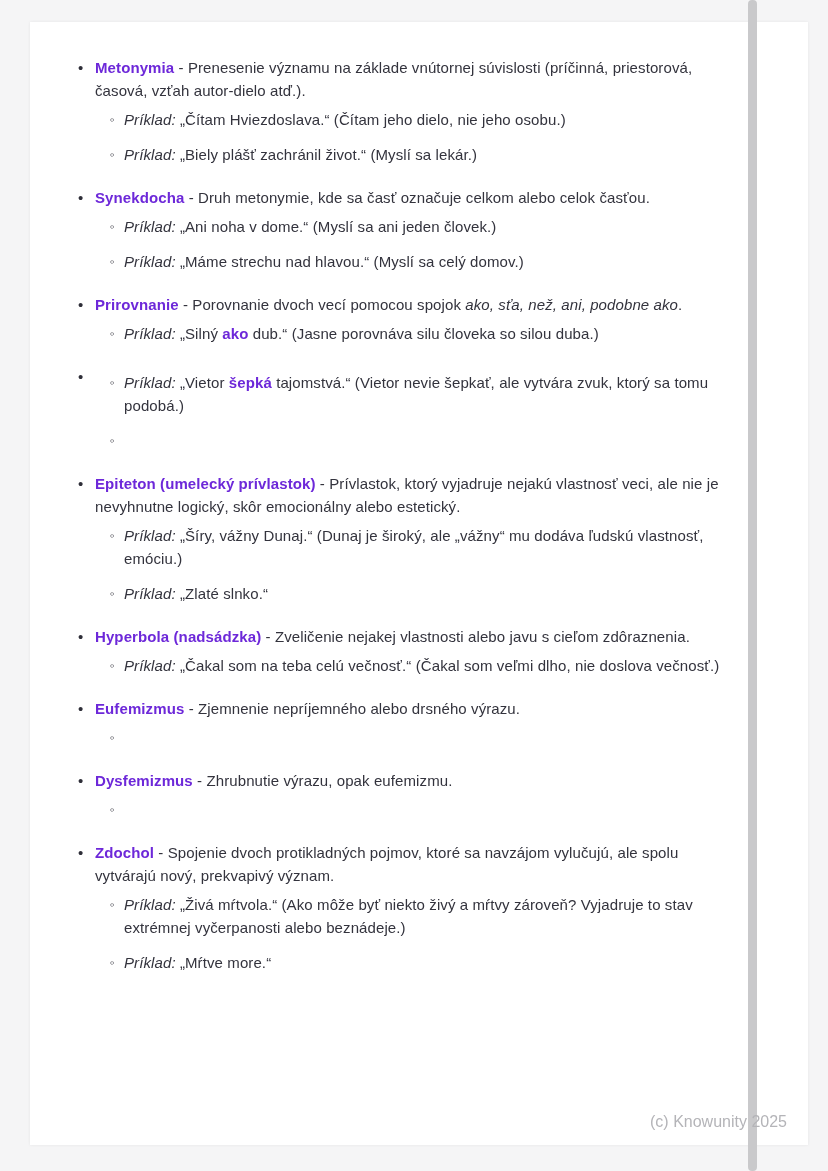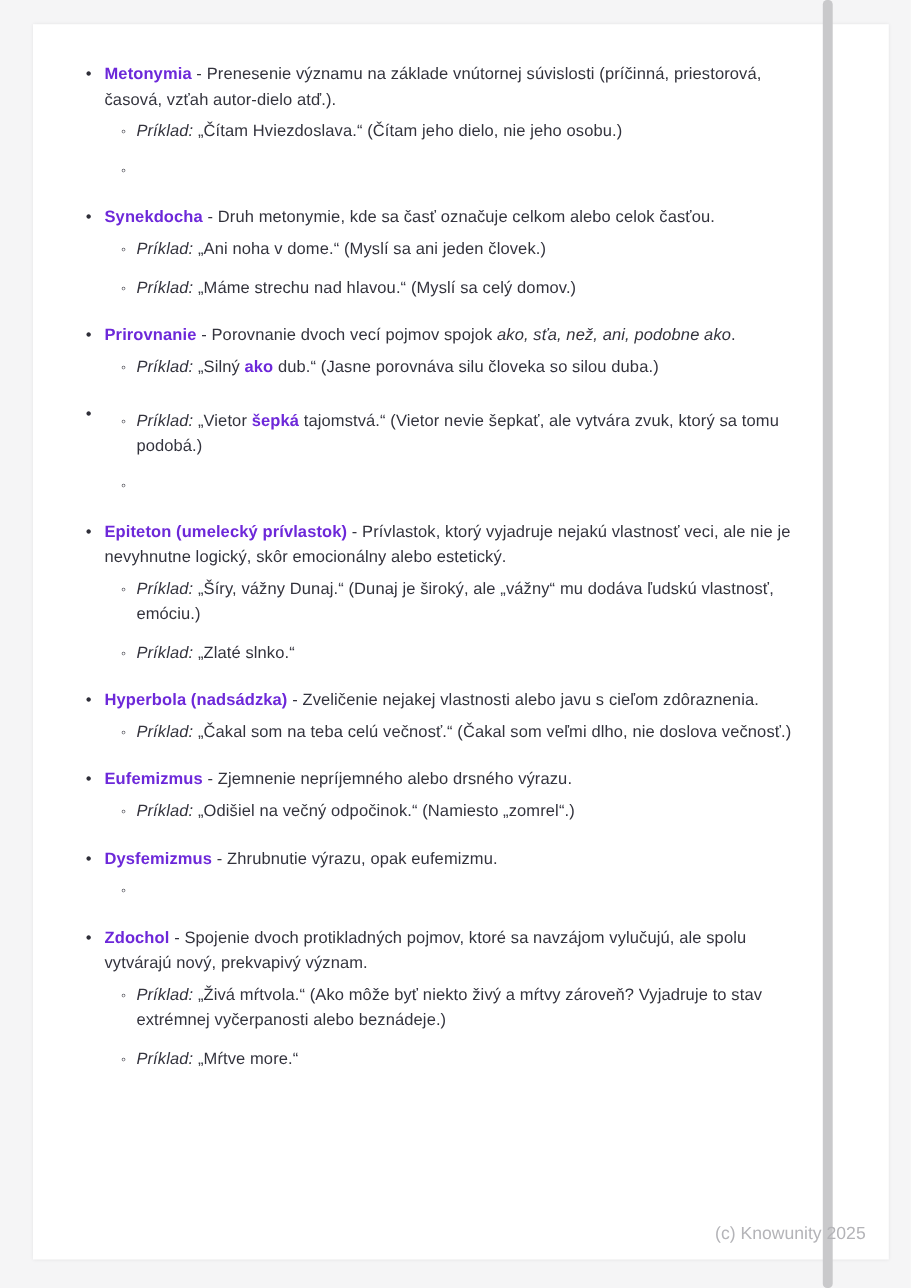--- a/index.html
+++ b/index.html
@@ -97,20 +97,21 @@
         <span class="b1">•</span>
         <div class="item-body">
           <p class="text"><b class="term">Metonymia</b><span> - Prenesenie významu na základe vnútornej súvislosti (príčinná, priestorová, časová, vzťah autor-dielo atď.).</span><i></i><span></span></p>
           <ul class="examples">
             <li class="example">
               <span class="b2">◦</span>
               <p class="text"><i class="exlabel">Príklad:</i><span> „Čítam Hviezdoslava.“ (Čítam jeho dielo, nie jeho osobu.)</span><b></b><span></span></p>
             </li>
             <li class="example">
               <span class="b2">◦</span>
+              <p class="text"><i class="exlabel">Príklad:</i><span> „Biely plášť zachránil život.“ (Myslí sa lekár.)</span><b></b><span></span></p>
             </li>
           </ul>
         </div>
       </li>
 
       <li class="item">
         <span class="b1">•</span>
         <div class="item-body">
           <p class="text"><b class="term">Synekdocha</b><span> - Druh metonymie, kde sa časť označuje celkom alebo celok časťou.</span><i></i><span></span></p>
           <ul class="examples">
@@ -122,21 +123,21 @@
               <span class="b2">◦</span>
               <p class="text"><i class="exlabel">Príklad:</i><span> „Máme strechu nad hlavou.“ (Myslí sa celý domov.)</span><b></b><span></span></p>
             </li>
           </ul>
         </div>
       </li>
 
       <li class="item">
         <span class="b1">•</span>
         <div class="item-body">
-          <p class="text"><b class="term">Prirovnanie</b><span> - Porovnanie dvoch vecí pojmov spojok </span><i>ako, sťa, než, ani, podobne ako</i><span>.</span></p>
+          <p class="text"><b class="term">Prirovnanie</b><span> - Porovnanie dvoch vecí pomocou spojok </span><i>ako, sťa, než, ani, podobne ako</i><span>.</span></p>
           <ul class="examples">
             <li class="example">
               <span class="b2">◦</span>
               <p class="text"><i class="exlabel">Príklad:</i><span> „Silný </span><b>ako</b><span> dub.“ (Jasne porovnáva silu človeka so silou duba.)</span></p>
             </li>
           </ul>
         </div>
       </li>
 
       <li class="item">
@@ -184,21 +185,20 @@
         </div>
       </li>
 
       <li class="item">
         <span class="b1">•</span>
         <div class="item-body">
           <p class="text"><b class="term">Eufemizmus</b><span> - Zjemnenie nepríjemného alebo drsného výrazu.</span><i></i><span></span></p>
           <ul class="examples">
             <li class="example">
               <span class="b2">◦</span>
-              <p class="text"><i class="exlabel">Príklad:</i><span> „Odišiel na večný odpočinok.“ (Namiesto „zomrel“.)</span><b></b><span></span></p>
             </li>
           </ul>
         </div>
       </li>
 
       <li class="item">
         <span class="b1">•</span>
         <div class="item-body">
           <p class="text"><b class="term">Dysfemizmus</b><span> - Zhrubnutie výrazu, opak eufemizmu.</span><i></i><span></span></p>
           <ul class="examples">

